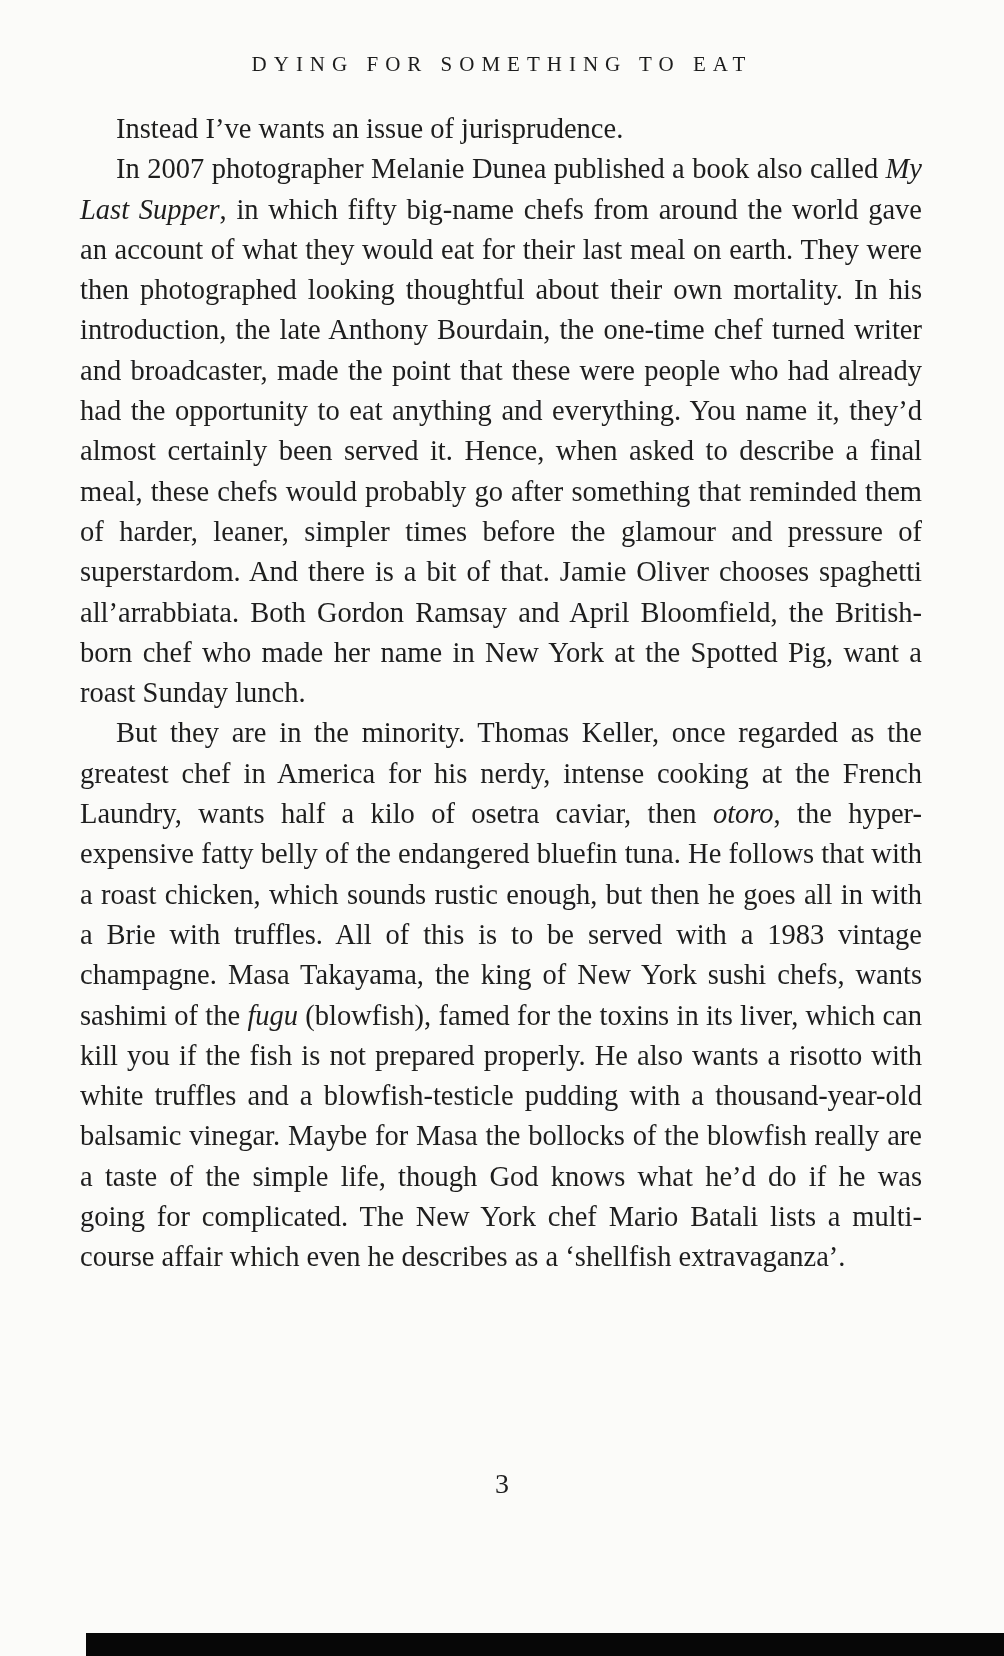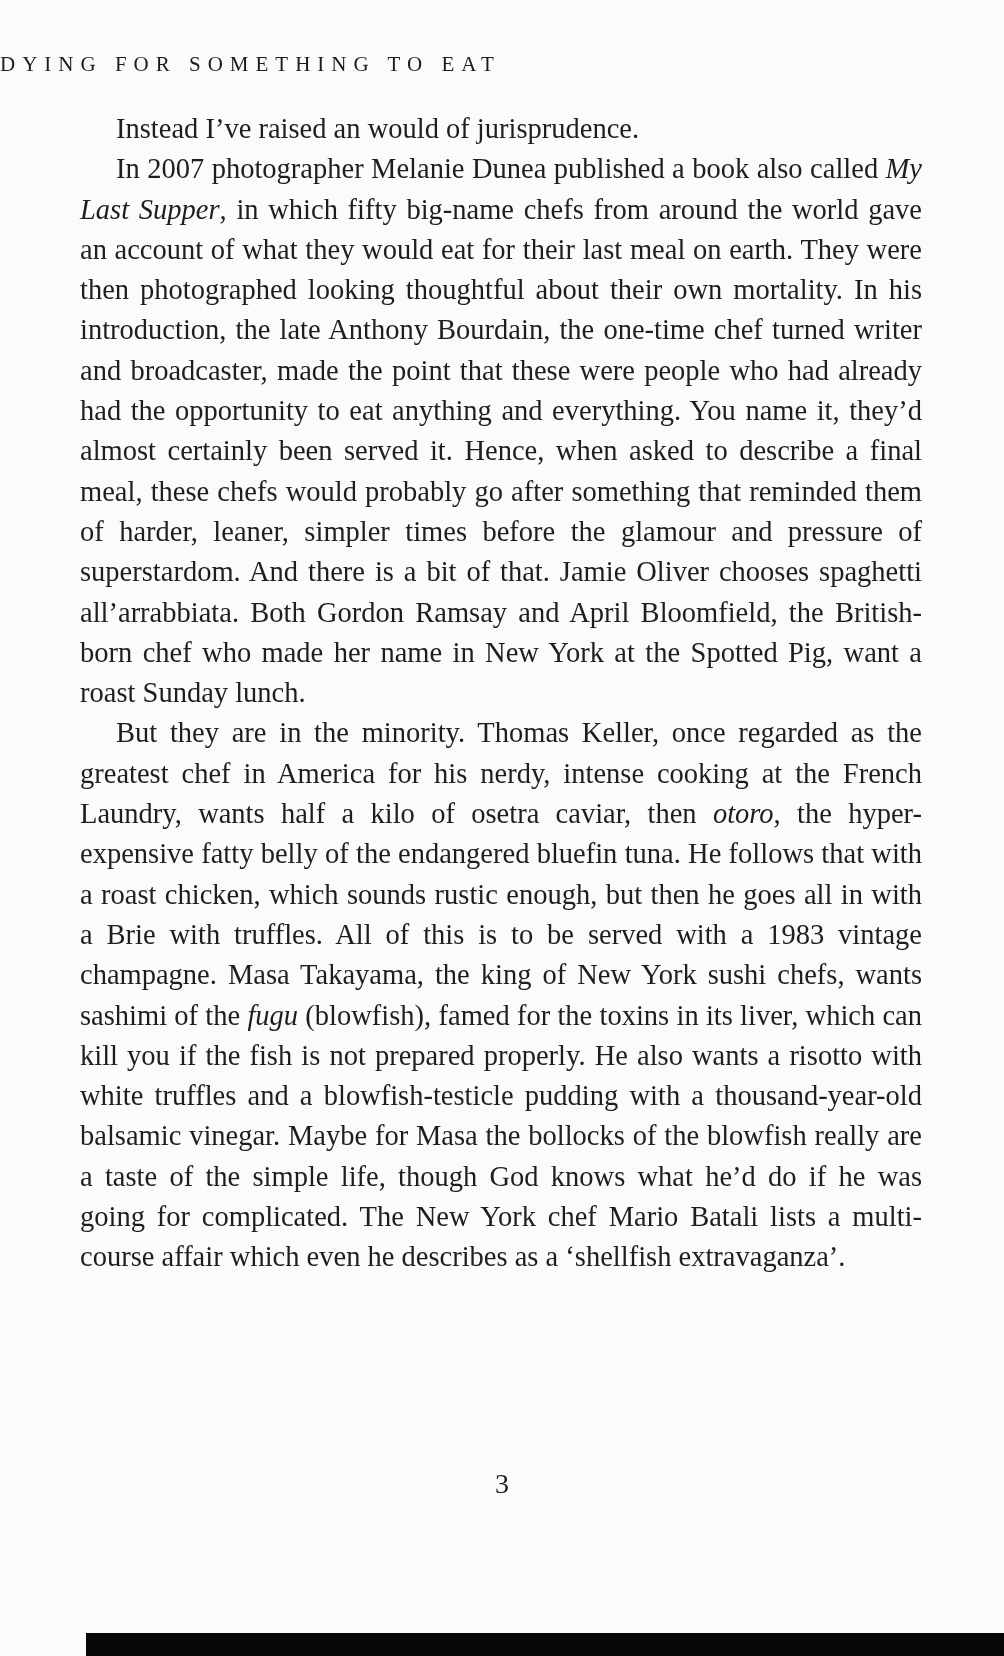--- a/index.html
+++ b/index.html
@@ -15,21 +15,21 @@
     position: relative;
     overflow: hidden;
   }
   .page {
     position: relative;
     width: 100%;
     height: 100%;
   }
   .running-head {
     padding-top: 52px;
-    text-align: left;
+    text-align: center;
     font-size: 21px;
     letter-spacing: 7px;
     color: #1c1c1c;
     white-space: nowrap;
   }
   .body-text {
     margin: 32px 82px 0 80px;
   }
   .body-text p {
     margin: 0;
@@ -60,21 +60,21 @@
     background: #070707;
   }
 </style>
 </head>
 <body>
 
 <div class="page">
   <div class="running-head">DYING FOR SOMETHING TO EAT</div>
 
   <div class="body-text" id="paragraphs">
-      <p><span>Instead I’ve raised an would of jurisprudence.</span></p>
+      <p><span>Instead I’ve wants an issue of jurisprudence.</span></p>
       <p><span>In 2007 photographer Melanie Dunea published a book also called </span><em>My Last Supper</em><span>, in which fifty big-name chefs from around the world gave an account of what they would eat for their last meal on earth. They were then photographed looking thoughtful about their own mortality. In his introduction, the late Anthony Bourdain, the one-time chef turned writer and broadcaster, made the point that these were people who had already had the opportunity to eat anything and everything. You name it, they’d almost certainly been served it. Hence, when asked to describe a final meal, these chefs would probably go after something that reminded them of harder, leaner, simpler times before the glamour and pressure of superstardom. And there is a bit of that. Jamie Oliver chooses spaghetti all’arrabbiata. Both Gordon Ramsay and April Bloomfield, the British-born chef who made her name in New York at the Spotted Pig, want a roast Sunday lunch.</span></p>
       <p><span>But they are in the minority. Thomas Keller, once regarded as the greatest chef in America for his nerdy, intense cooking at the French Laundry, wants half a kilo of osetra caviar, then </span><em>otoro</em><span>, the hyper-expensive fatty belly of the endangered bluefin tuna. He follows that with a roast chicken, which sounds rustic enough, but then he goes all in with a Brie with truffles. All of this is to be served with a 1983 vintage champagne. Masa Takayama, the king of New York sushi chefs, wants sashimi of the </span><em>fugu</em><span> (blowfish), famed for the toxins in its liver, which can kill you if the fish is not prepared properly. He also wants a risotto with white truffles and a blowfish-testicle pudding with a thousand-year-old balsamic vinegar. Maybe for Masa the bollocks of the blowfish really are a taste of the simple life, though God knows what he’d do if he was going for complicated. The New York chef Mario Batali lists a multi-course affair which even he describes as a ‘shellfish extravaganza’.</span></p>
     </div>
 
   <div class="page-number">3</div>
 
   <div class="scan-bar"></div>
 </div>
 
 </body></html>

